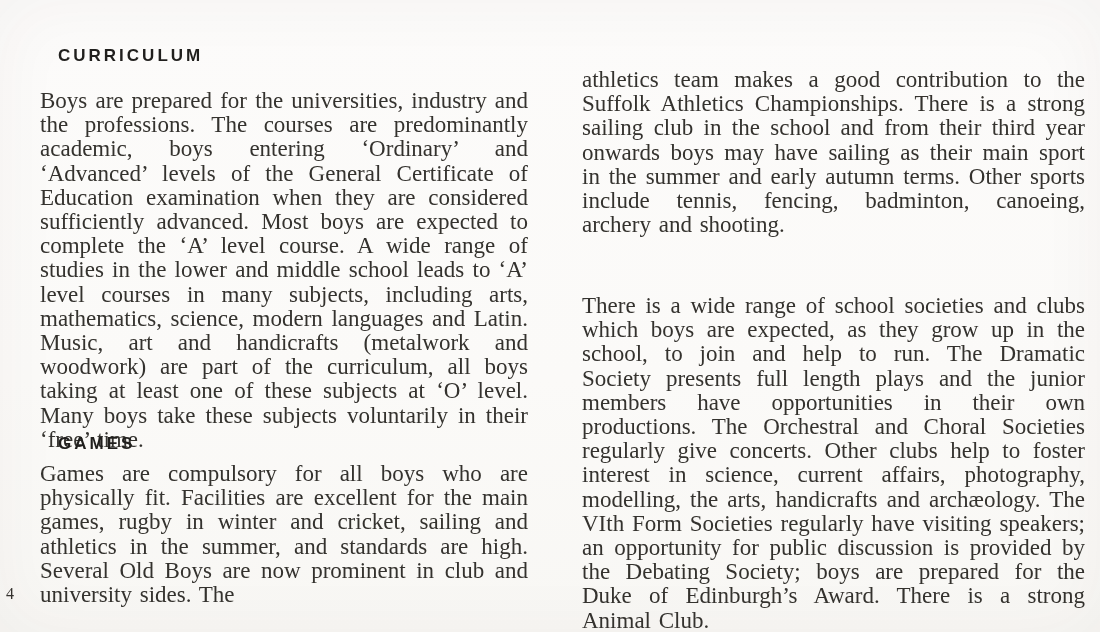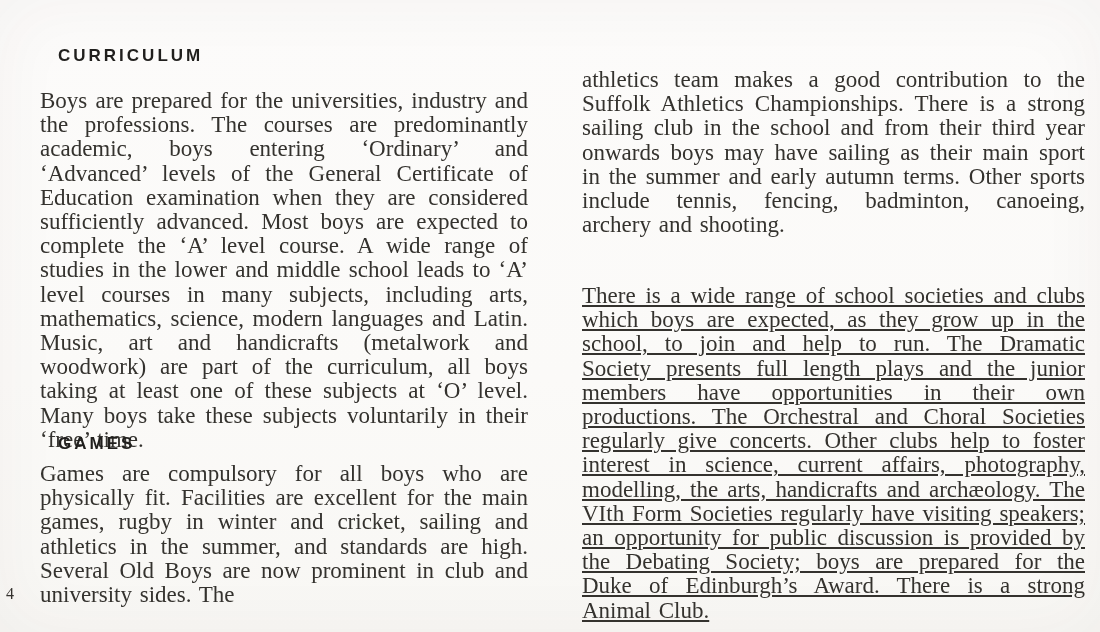--- a/index.html
+++ b/index.html
@@ -43,21 +43,21 @@
 
   
   .curriculum-heading { top: 0; }
   .curriculum-body    { top: 31px; }
   .games-heading      { top: 388px; }
   .games-body         { top: 404px; }
 
   
   .games-cont-body    { top: 0; }
   .societies-heading  { top: 194px; }
-  .societies-body     { top: 216px; text-decoration: underline; }
+  .societies-body     { top: 226px; }
 
   .page-number {
     position: absolute;
     left: 6px;
     top: 585px;
     font-family: "Liberation Serif", serif;
     font-size: 16px;
     color: #34322e;
   }
 </style>

